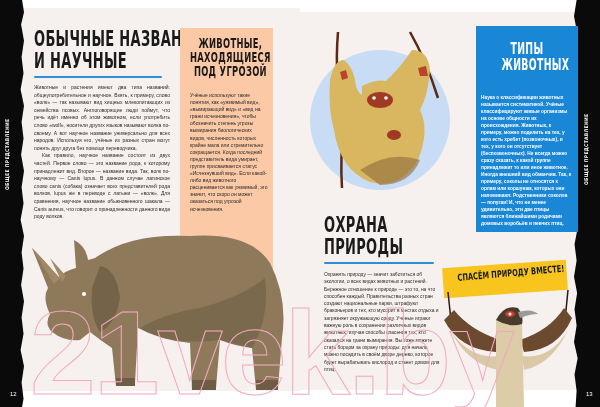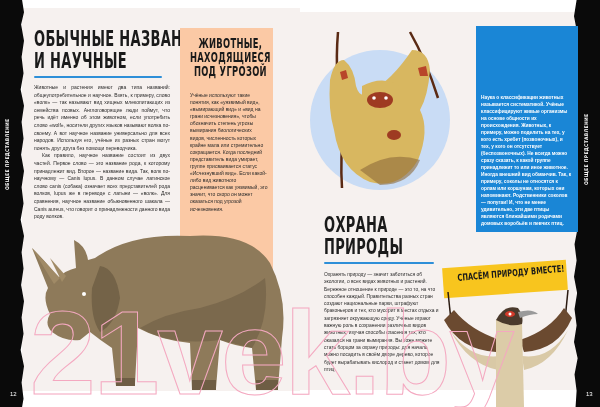--- a/index.html
+++ b/index.html
@@ -121,20 +121,24 @@
     <ellipse cx="80" cy="80" rx="13" ry="8" fill="#9e3b22"></ellipse>
     <circle cx="74" cy="78" r="1.8" fill="#fff"></circle>
     <circle cx="86" cy="78" r="1.8" fill="#fff"></circle>
     <ellipse cx="94" cy="115" rx="7" ry="5" fill="#9e3b22"></ellipse>
     <path d="M60 150 Q90 130 120 140 Q110 165 80 165 Z" fill="#8e6b3a" opacity="0.6"></path>
     <path d="M40 52 L46 50 L48 58 L42 60 Z" fill="#b8452a"></path>
     <path d="M118 48 L126 46 L128 56 L120 56 Z" fill="#b8452a"></path>
   </svg>
 
   <div class="blue-box"></div>
+  <div class="blue-title">
+    <span class="h-display">ТИПЫ</span>
+    <span class="h-display">ЖИВОТНЫХ</span>
+  </div>
   <div class="blue-body">Наука о классификации животных называется систематикой. Учёные классифицируют живые организмы на основе общности их происхождения. Животных, к примеру, можно поделить на тех, у кого есть хребет (позвоночных), и тех, у кого он отсутствует (беспозвоночных). Не всегда можно сразу сказать, к какой группе принадлежит то или иное животное. Иногда внешний вид обманчив. Так, к примеру, соколы не относятся к орлам или коршунам, которых они напоминают. Родственники соколов — попугаи! И, что не менее удивительно, эти две птицы являются ближайшими родичами домовых воробьёв и певчих птиц.</div>
 
   <div class="h-display cons-title">
     <div>ОХРАНА</div>
     <div>ПРИРОДЫ</div>
   </div>
   <div class="cons-underline"></div>
   <div class="cons-body">Охранять природу — значит заботиться об экологии, о всех видах животных и растений. Бережное отношение к природе — это то, на что способен каждый. Правительства разных стран создают национальные парки, штрафуют браконьеров и тех, кто мусорит в местах отдыха и загрязняет окружающую среду. Учёные играют важную роль в сохранении различных видов животных, изучая способы спасения тех, кто оказался на грани вымирания. Вы тоже можете стать борцом за охрану природы: для начала можно посадить в своём дворе дерево, которое будет вырабатывать кислород и станет домом для птиц.</div>
 
   <div class="banner"></div>

